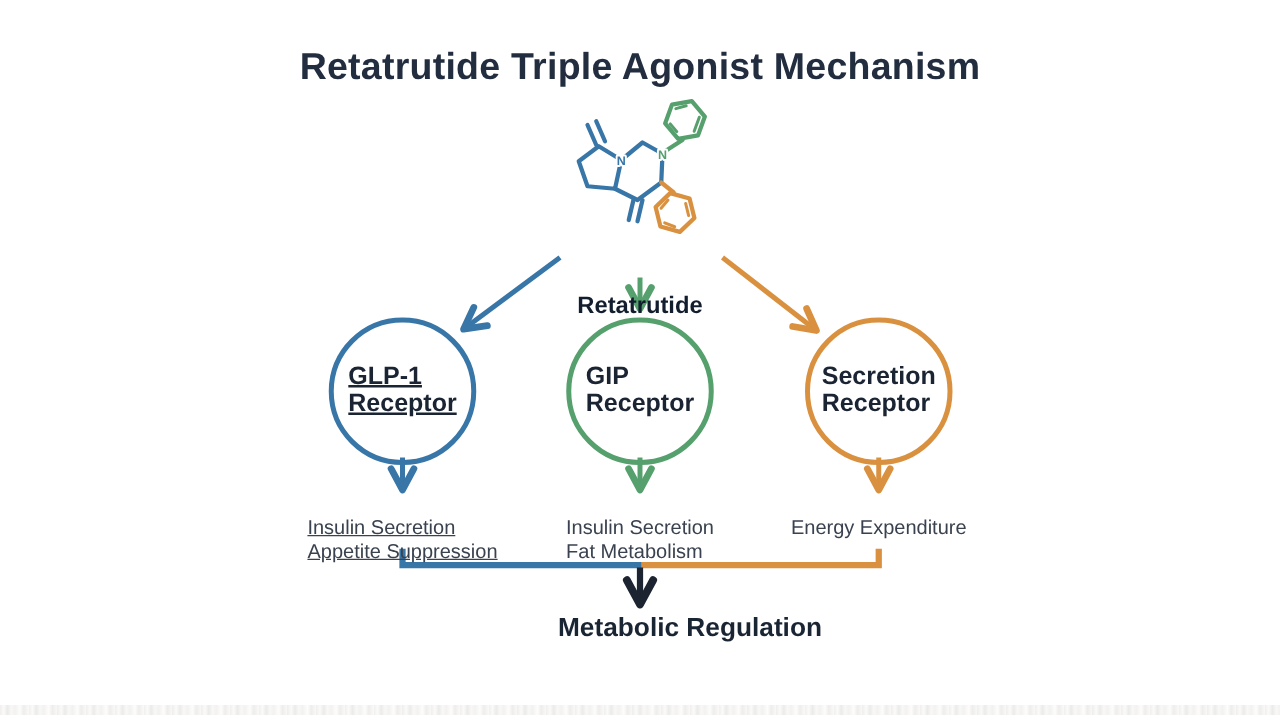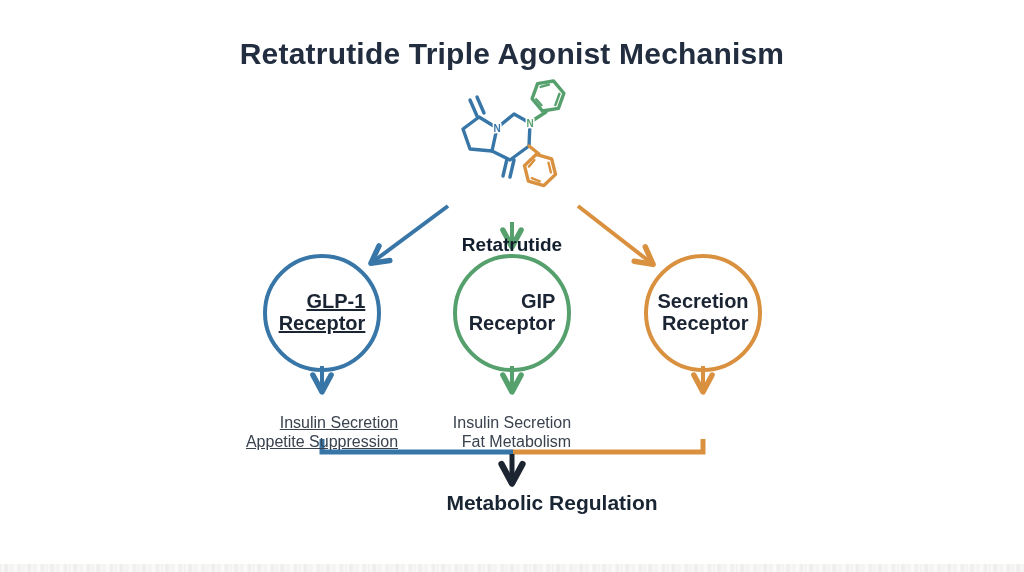--- a/index.html
+++ b/index.html
@@ -5,21 +5,21 @@
   html, body { margin: 0; padding: 0; background: #ffffff; }
   .canvas {
     position: relative;
     width: 1024px;
     height: 572px;
     background: #ffffff;
     overflow: hidden;
     font-family: "Liberation Sans", sans-serif;
   }
   .abs { position: absolute; }
-  .centered { transform: translateX(-50%); text-align: right; white-space: nowrap; }
+  .centered { transform: translateX(-50%); text-align: left; white-space: nowrap; }
 
   .title {
     left: 512px; top: 37px;
     font-size: 30px; font-weight: 700;
     color: #222e40; letter-spacing: 0.2px;
   }
   .ligand-label {
     left: 512px; top: 190px;
     font-size: 19px; font-weight: 700;
     color: #121d2e;
@@ -148,20 +148,21 @@
 
   <div class="abs centered effects cx1">
     <div>Insulin Secretion</div>
     <div>Appetite Suppression</div>
   </div>
   <div class="abs centered effects cx2">
     <div>Insulin Secretion</div>
     <div>Fat Metabolism</div>
   </div>
   <div class="abs centered effects cx3">
+    <div>Energy Expenditure</div>
   </div>
 
   <div class="abs centered outcome">
     <div>Metabolic Regulation</div>
   </div>
 
   <div class="noise-strip"></div>
 </div>
 
 </body></html>

